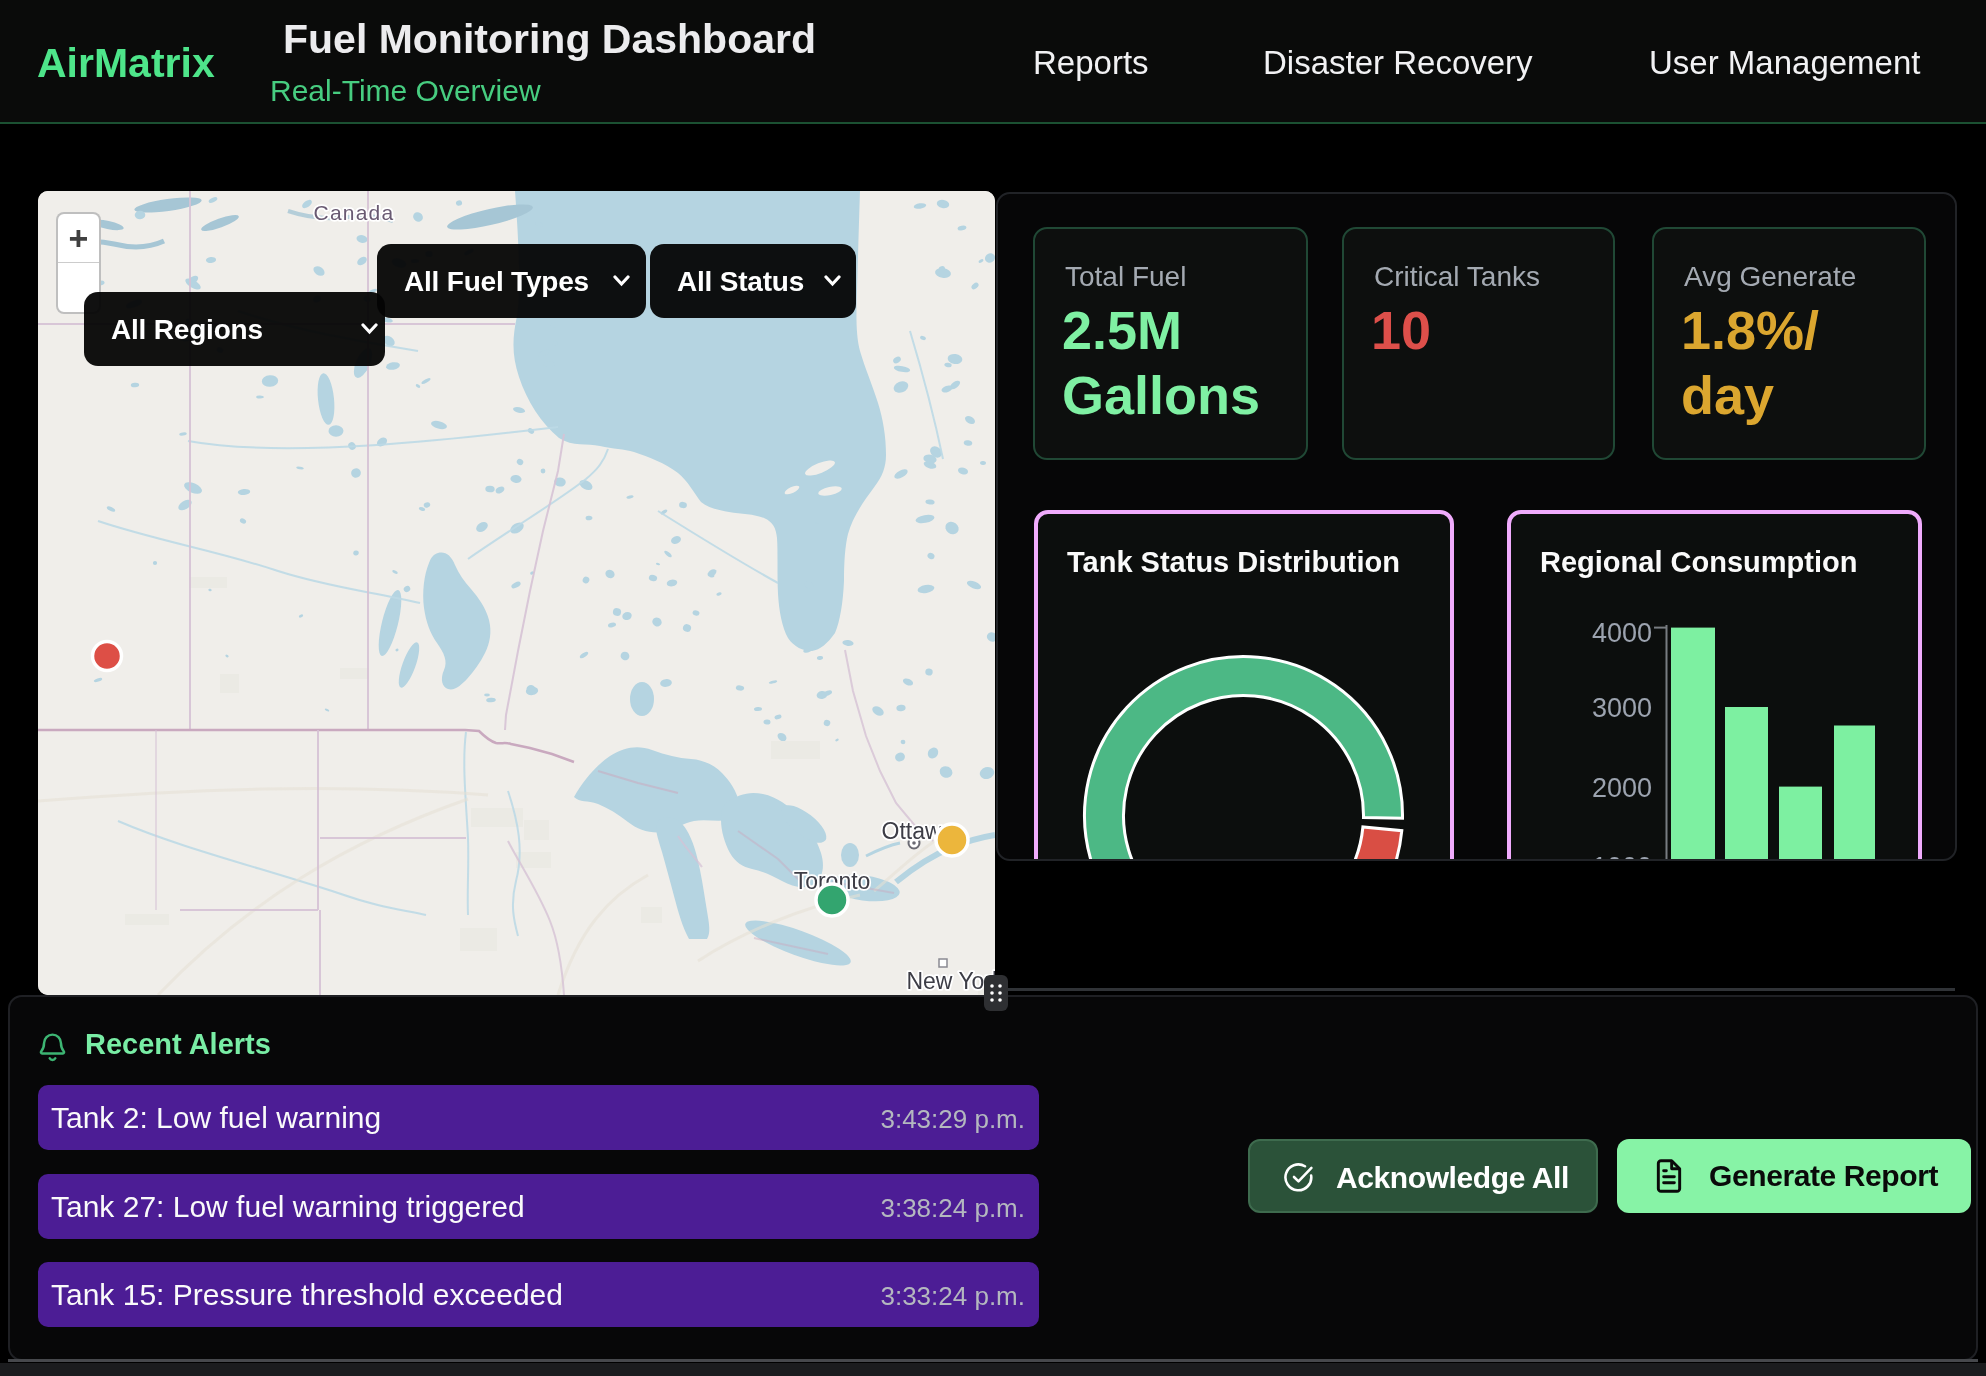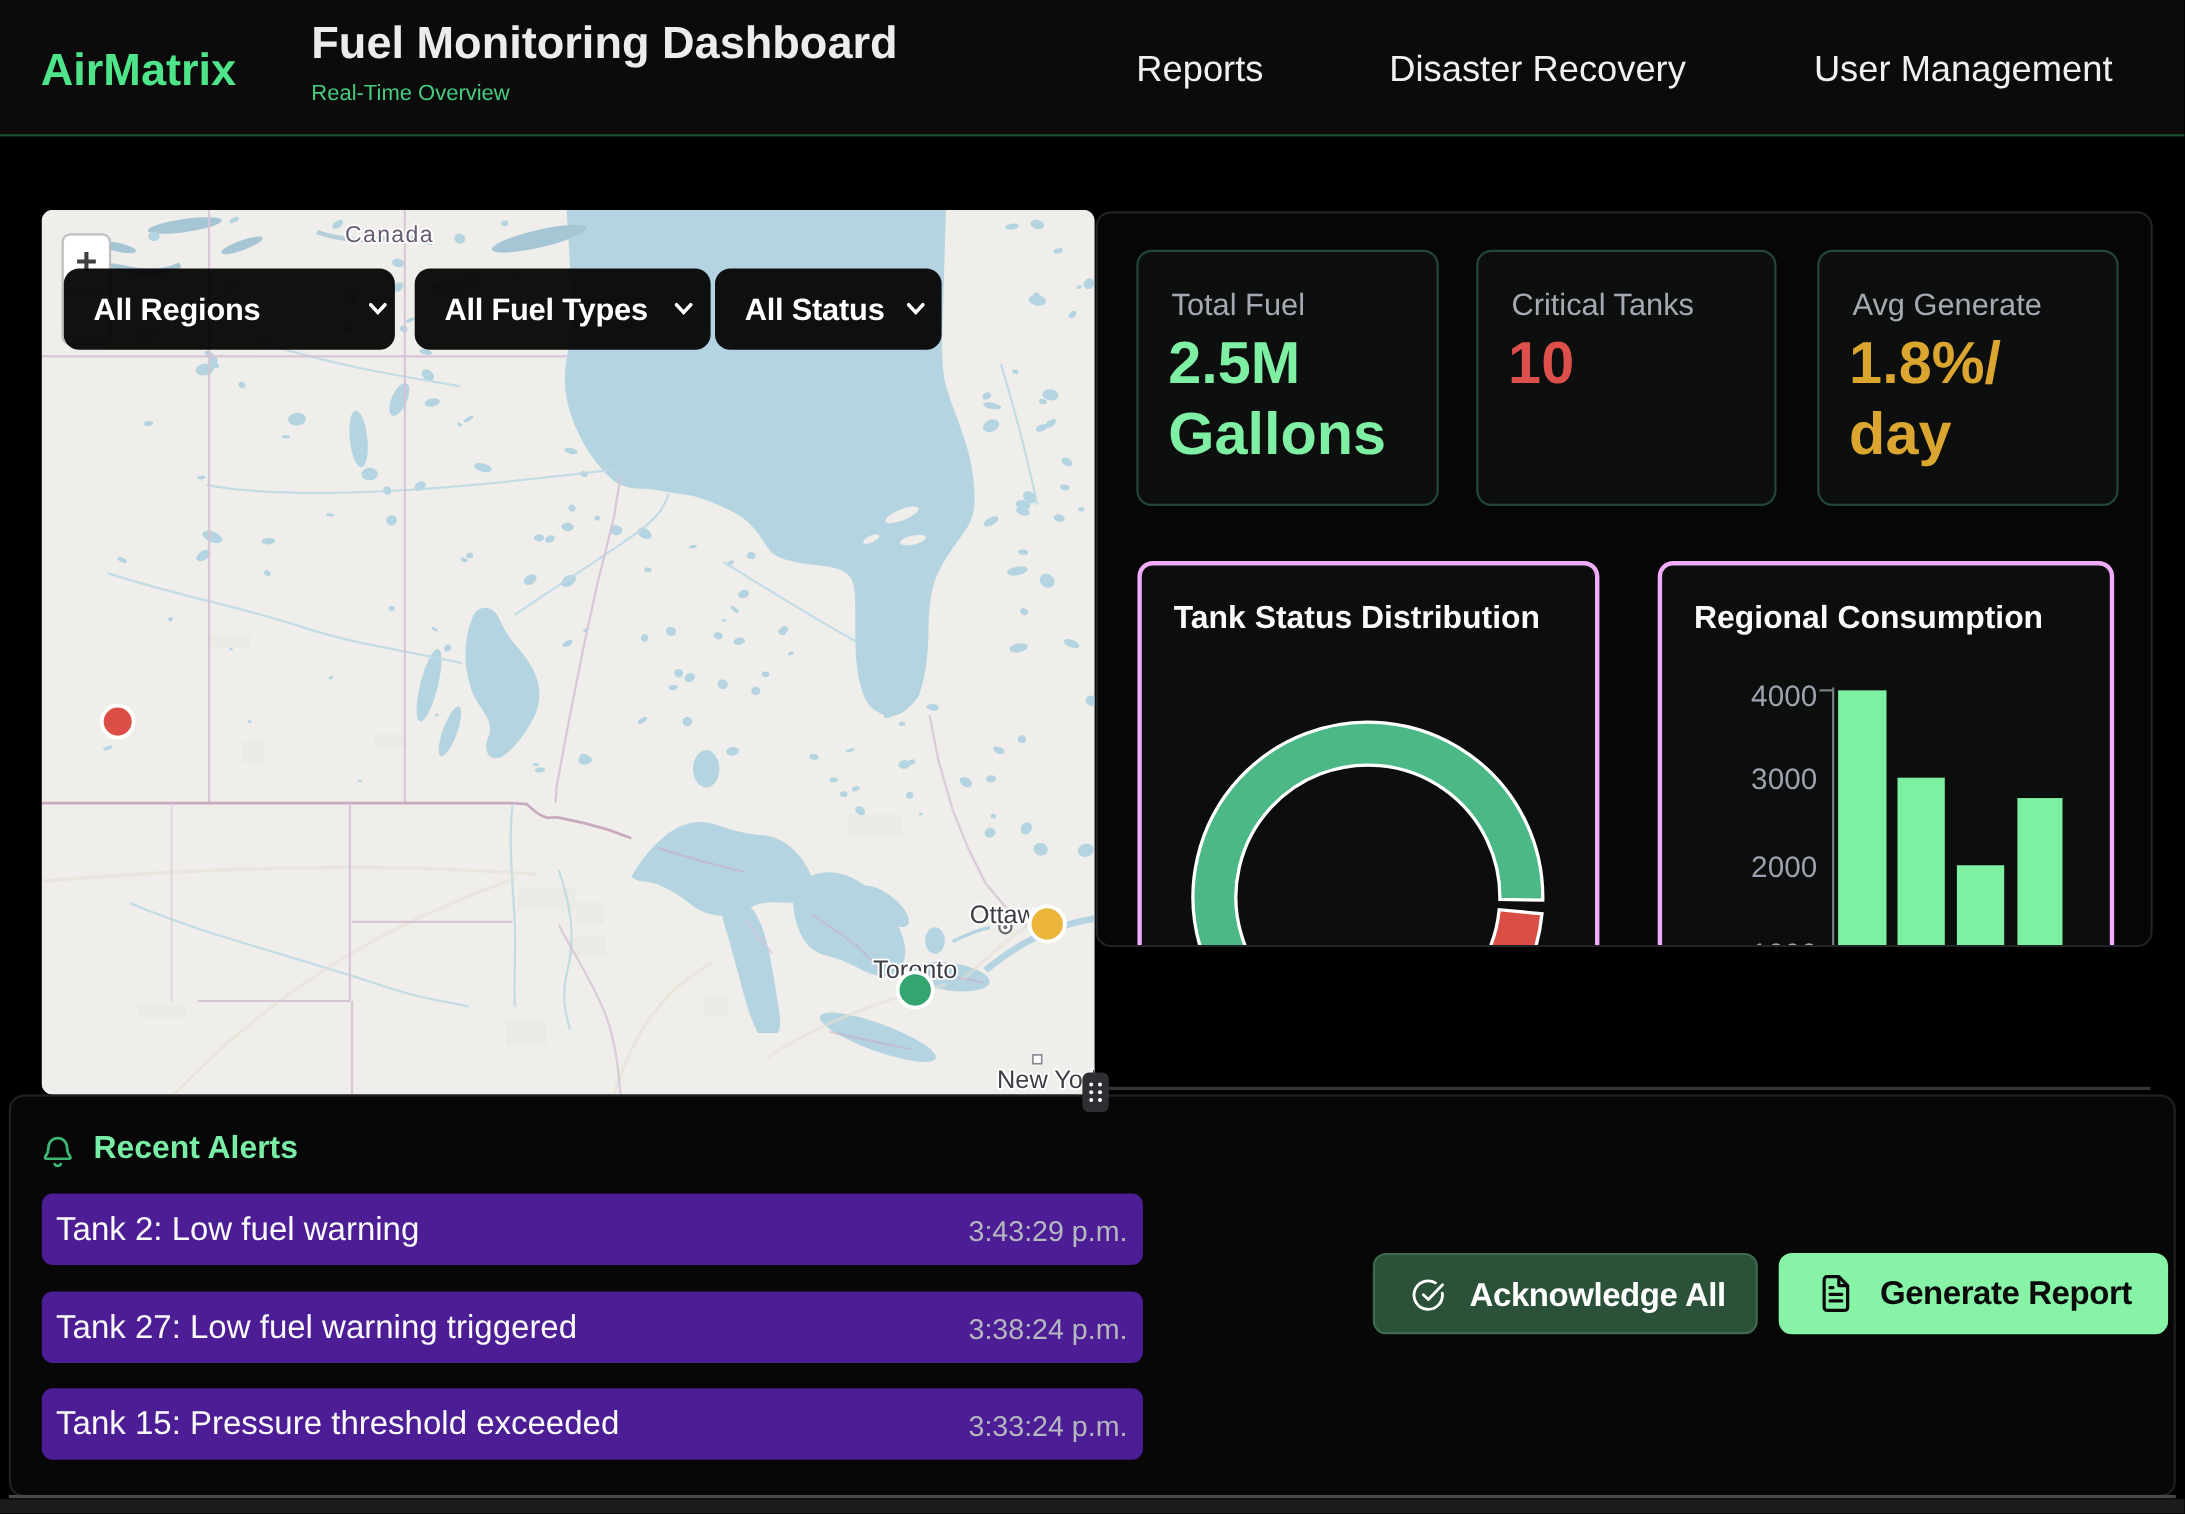--- a/index.html
+++ b/index.html
@@ -4,21 +4,21 @@
 <style>
   * { margin:0; padding:0; box-sizing:border-box; }
   html,body { width:1986px; height:1376px; background:#000; overflow:hidden; }
   body { font-family:"Liberation Sans", sans-serif; position:relative; }
   .abs { position:absolute; }
 
   
   .header { position:absolute; left:0; top:0; width:1986px; height:124px; background:#0a0b0a; border-bottom:2px solid #1b5132; }
   .logo { position:absolute; left:37px; top:40px; font-size:41px; font-weight:bold; color:#4ee58a; letter-spacing:0px; }
   .htitle { position:absolute; left:283px; top:16px; font-size:41px; font-weight:bold; color:#ececee; }
-  .hsub { position:absolute; left:283px; top:74px; font-size:20px; color:#47cd80; }
+  .hsub { position:absolute; left:270px; top:74px; font-size:30px; color:#47cd80; }
   .nav { position:absolute; top:44px; font-size:33px; color:#f1f1f3; }
 
   
   .map { position:absolute; left:38px; top:191px; width:957px; height:804px; border-radius:10px; overflow:hidden; background:#f0eeea; }
   .zoomctl { position:absolute; left:18px; top:21px; width:45px; height:102px; background:#fff; border:2px solid rgba(0,0,0,0.25); border-radius:8px; }
   .zoomctl .plus { position:absolute; left:0; top:0; width:41px; height:49px; color:#404040; font-size:34px; font-weight:bold; text-align:center; line-height:49px; border-bottom:1px solid #ccc; }
   .pill { position:absolute; top:53px; height:74px; background:rgba(4,4,4,0.95); border-radius:14px; color:#fff; font-size:28px; font-weight:600; letter-spacing:-0.2px; }
   .pill span { position:absolute; left:27px; top:22px; white-space:nowrap; }
   .pill svg { position:absolute; top:28px; }
 
@@ -290,21 +290,21 @@
   <text x="880" y="648" font-size="23" fill="#3d3d46" text-anchor="middle" stroke="#ffffff" stroke-width="3.5" paint-order="stroke" stroke-linejoin="round" letter-spacing="0">Ottawa</text>
   <text x="794" y="698" font-size="23" fill="#3d3d46" text-anchor="middle" stroke="#ffffff" stroke-width="3.5" paint-order="stroke" stroke-linejoin="round" letter-spacing="0">Toronto</text>
   <text x="917" y="798" font-size="23" fill="#3d3d46" text-anchor="middle" stroke="#ffffff" stroke-width="3.5" paint-order="stroke" stroke-linejoin="round" letter-spacing="0">New York</text>
   <circle cx="69" cy="465" r="14.5" fill="#dd4f46" stroke="#fff" stroke-width="3.5"></circle>
   <circle cx="914" cy="649" r="16" fill="#ecb63c" stroke="#fff" stroke-width="3.5"></circle>
   <circle cx="794" cy="709" r="16" fill="#33a56f" stroke="#fff" stroke-width="3.5"></circle>
   </svg>
   <div class="zoomctl">
       <div class="plus">+</div>
     </div>
-  <div class="pill" style="left:20px; width:301px;">
+  <div class="pill" style="left:46px; width:301px;margin-top:48px;">
       <span>All Regions</span>
     <svg style="left:277px;" width="17" height="17" viewBox="0 0 17 17">
         <path d="M2 5 L8.5 12 L15 5" stroke="#fff" stroke-width="3.2" fill="none" stroke-linecap="round"></path>
       </svg>
     </div>
   <div class="pill" style="left:339px; width:269px;">
       <span>All Fuel Types</span>
     <svg style="left:236px;" width="17" height="17" viewBox="0 0 17 17">
         <path d="M2 5 L8.5 12 L15 5" stroke="#fff" stroke-width="3.2" fill="none" stroke-linecap="round"></path>
       </svg>

